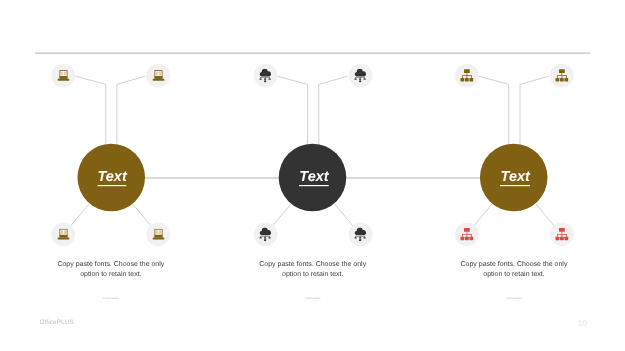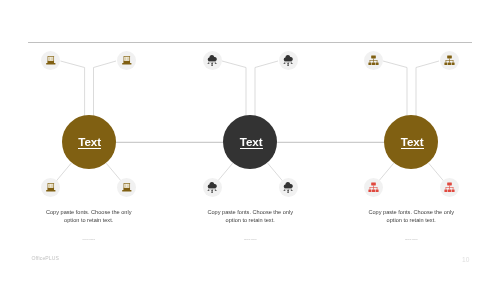--- a/index.html
+++ b/index.html
@@ -4,21 +4,21 @@
 <title>Slide</title>
 <style>
   html,body{margin:0;padding:0;}
   body{width:500px;height:281px;background:#ffffff;font-family:"Liberation Sans",sans-serif;overflow:hidden;-webkit-font-smoothing:antialiased;}
   .slide{position:relative;width:500px;height:281px;background:#fff;overflow:hidden;}
   .divider{position:absolute;left:28px;top:42px;width:444px;height:1px;background:#c0c0c0;}
   svg.layer{position:absolute;left:0;top:0;width:500px;height:281px;pointer-events:none;}
 
   .node{position:absolute;width:53.8px;height:53.8px;border-radius:50%;
         display:flex;align-items:center;justify-content:center;}
-  .node .lbl{will-change:opacity;font-weight:bold;font-size:11.6px;color:#ffffff;
+  .node .lbl{will-change:opacity;font-style:italic;font-weight:bold;font-size:11.6px;color:#ffffff;
         letter-spacing:0px;border-bottom:1px solid #ffffff;line-height:1.02;
         padding-bottom:0px;position:relative;left:1px;top:0.9px;}
 
   .ibubble{position:absolute;width:19px;height:19px;border-radius:50%;background:#f1f1f1;
         display:flex;align-items:center;justify-content:center;}
   .ibubble svg{display:block;}
 
   .desc{position:absolute;will-change:opacity;width:92px;text-align:center;font-size:5.6px;
         color:#404040;line-height:8.3px;top:207.8px;}
   .tiny{position:absolute;will-change:opacity;width:160px;text-align:center;font-size:2.1px;

